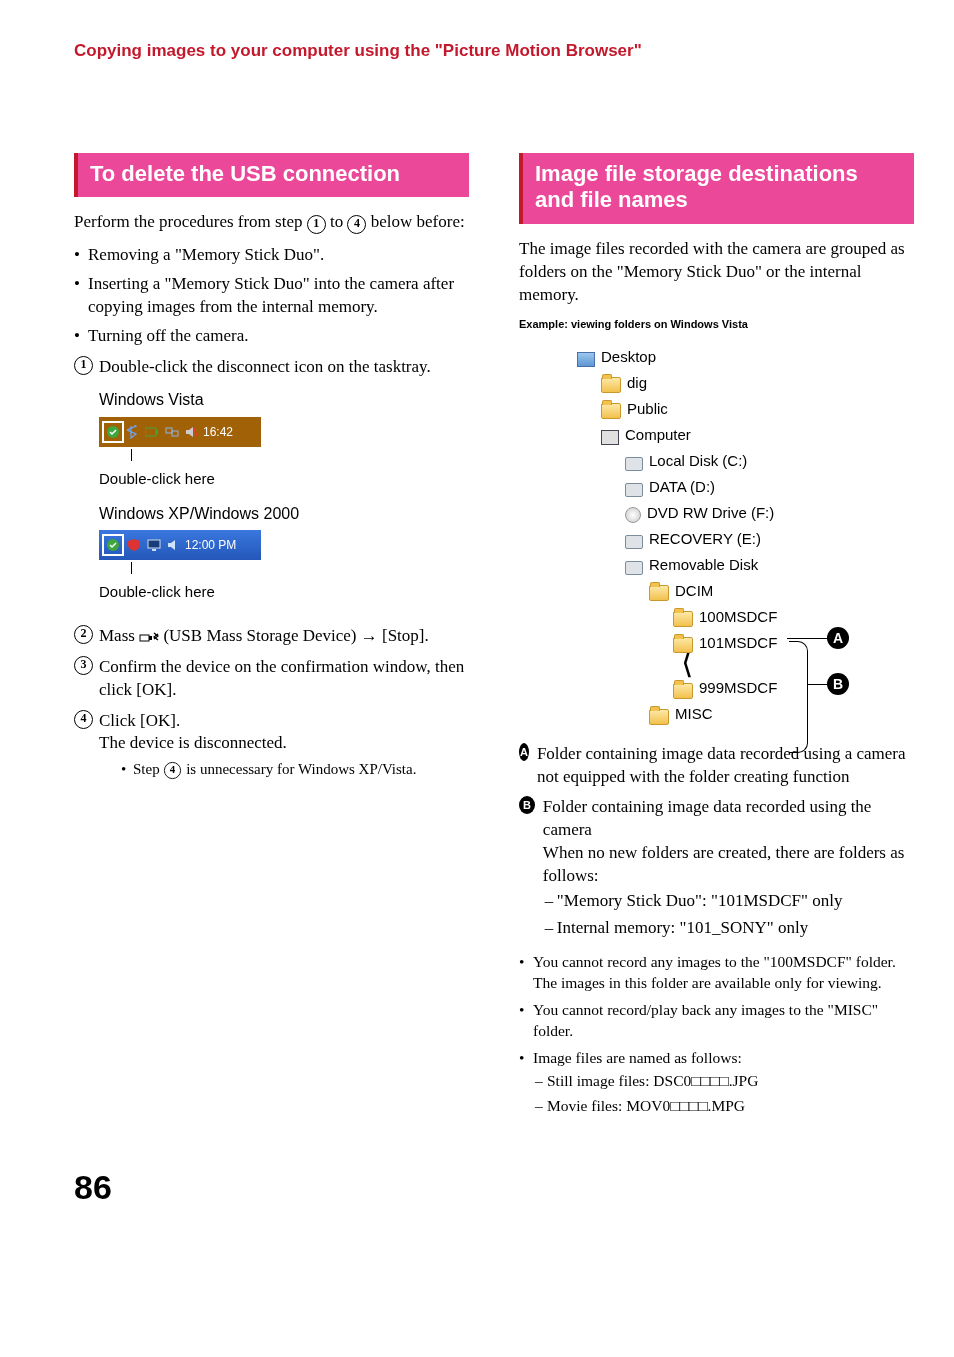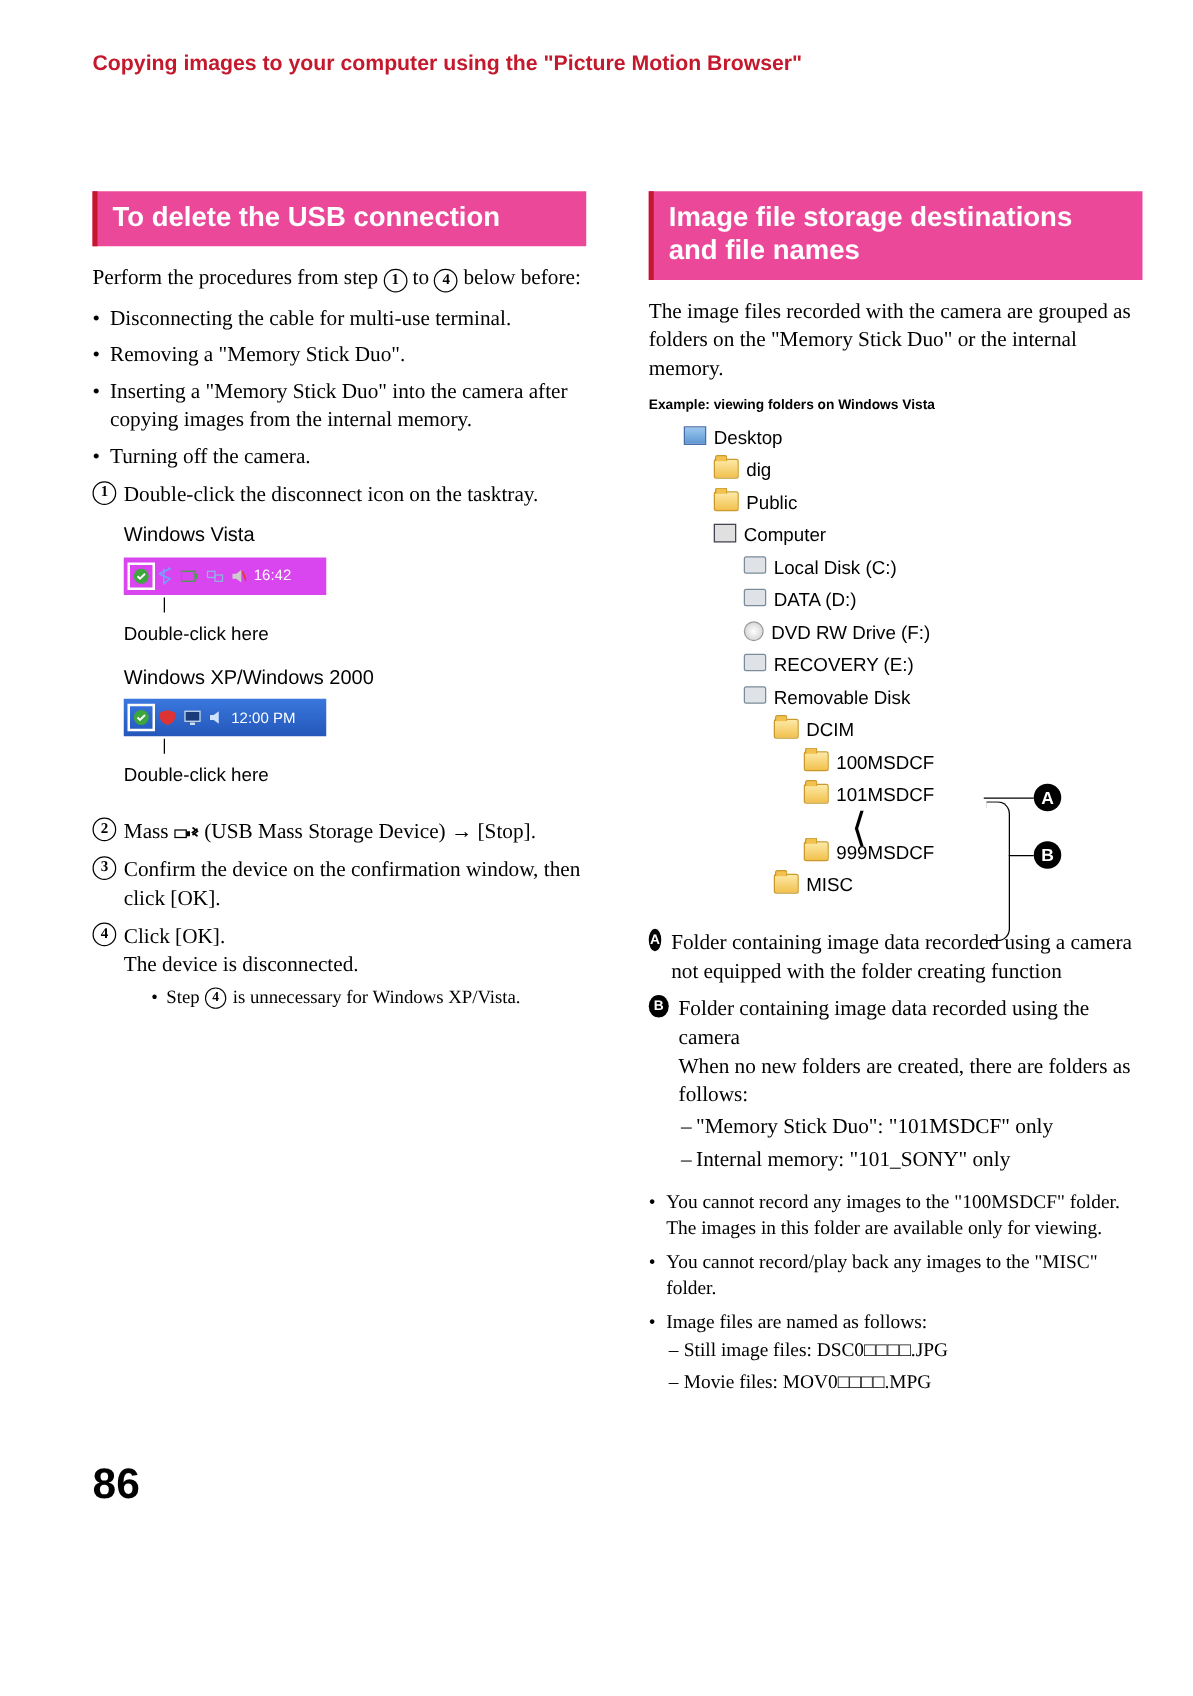--- a/index.html
+++ b/index.html
@@ -95,21 +95,21 @@
     align-items: center;
     height: 30px;
     padding: 0 6px;
     color: #fff;
     font-family: "Segoe UI", Arial, sans-serif;
     font-size: 12px;
     gap: 6px;
     width: 150px;
     margin: 6px 0 2px 0;
   }
-  .tasktray.vista { background: #d946ef; }
+  .tasktray.vista { background: #a16207; }
   .tasktray.xp { background: linear-gradient(#3a77de,#2457b9); }
   .tasktray svg { flex: none; }
   .tray-tick {
     width: 1px; height: 12px; background: #000;
     margin: 0 0 0 32px;
   }
   .step-sub { margin: 4px 0 0 22px; }
   .step-sub .sub-bullet { position: relative; padding-left: 12px; font-size: 15px; }
   .step-sub .sub-bullet::before { content: "•"; position: absolute; left: 0; }
   .page-num {
@@ -122,23 +122,24 @@
   
   .tree {
     font-family: "Segoe UI", Tahoma, Arial, sans-serif;
     font-size: 15px;
     margin: 0 0 18px 28px;
     position: relative;
     width: 320px;
   }
   .tree .node {
     display: flex;
-    align-items: flex-start;
+    align-items: flex-end;
     gap: 6px;
     height: 26px;
+    margin-left: 30px;
   }
   .ind1 { padding-left: 24px; }
   .ind2 { padding-left: 48px; }
   .ind3 { padding-left: 72px; }
   .ind4 { padding-left: 96px; }
   .foldericon {
     width: 18px; height: 14px;
     background: linear-gradient(#fde9a7,#f2c14e);
     border: 1px solid #c99a2b;
     border-radius: 2px;
@@ -196,21 +197,20 @@
 <div class="columns">
 
   <div class="col">
     <div class="section-bar">To delete the USB connection</div>
 
     <p>
       <span>Perform the procedures from step </span><span class="circled">1</span><span> to </span><span class="circled">4</span><span> below before:</span>
     </p>
 
     <ul class="bullets">
-      <li>Disconnecting the cable for multi-use terminal.</li>
       <li>Removing a "Memory Stick Duo".</li>
       <li>Inserting a "Memory Stick Duo" into the camera after copying images from the internal memory.</li>
       <li>Turning off the camera.</li>
     </ul>
 
     <ul class="steps">
       <li>
         <span class="circled">1</span>
         <div><span>Double-click the disconnect icon on the tasktray.</span>
 

